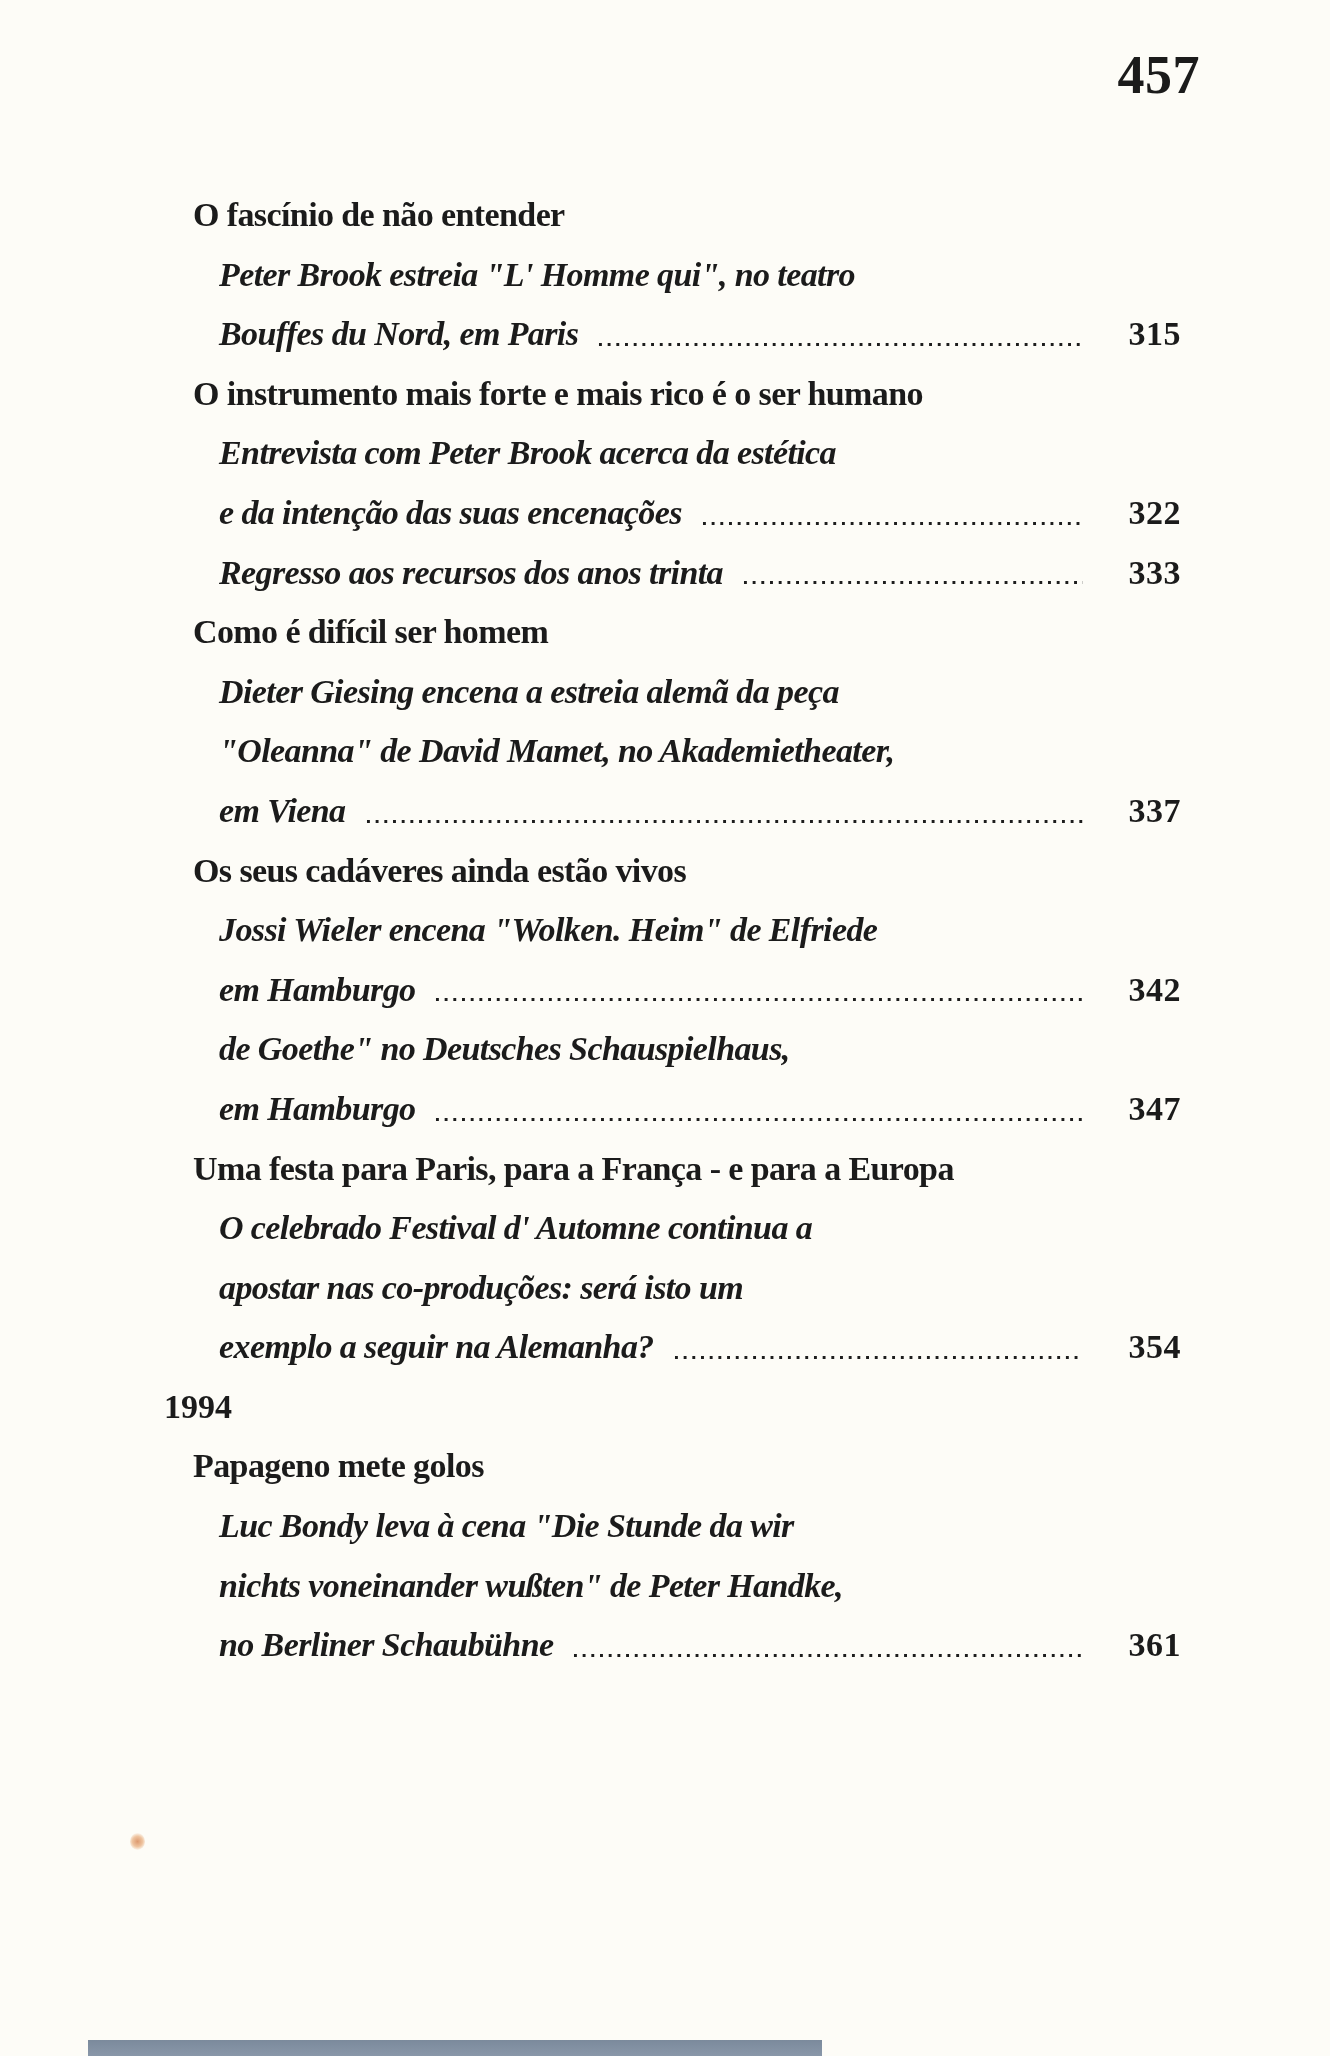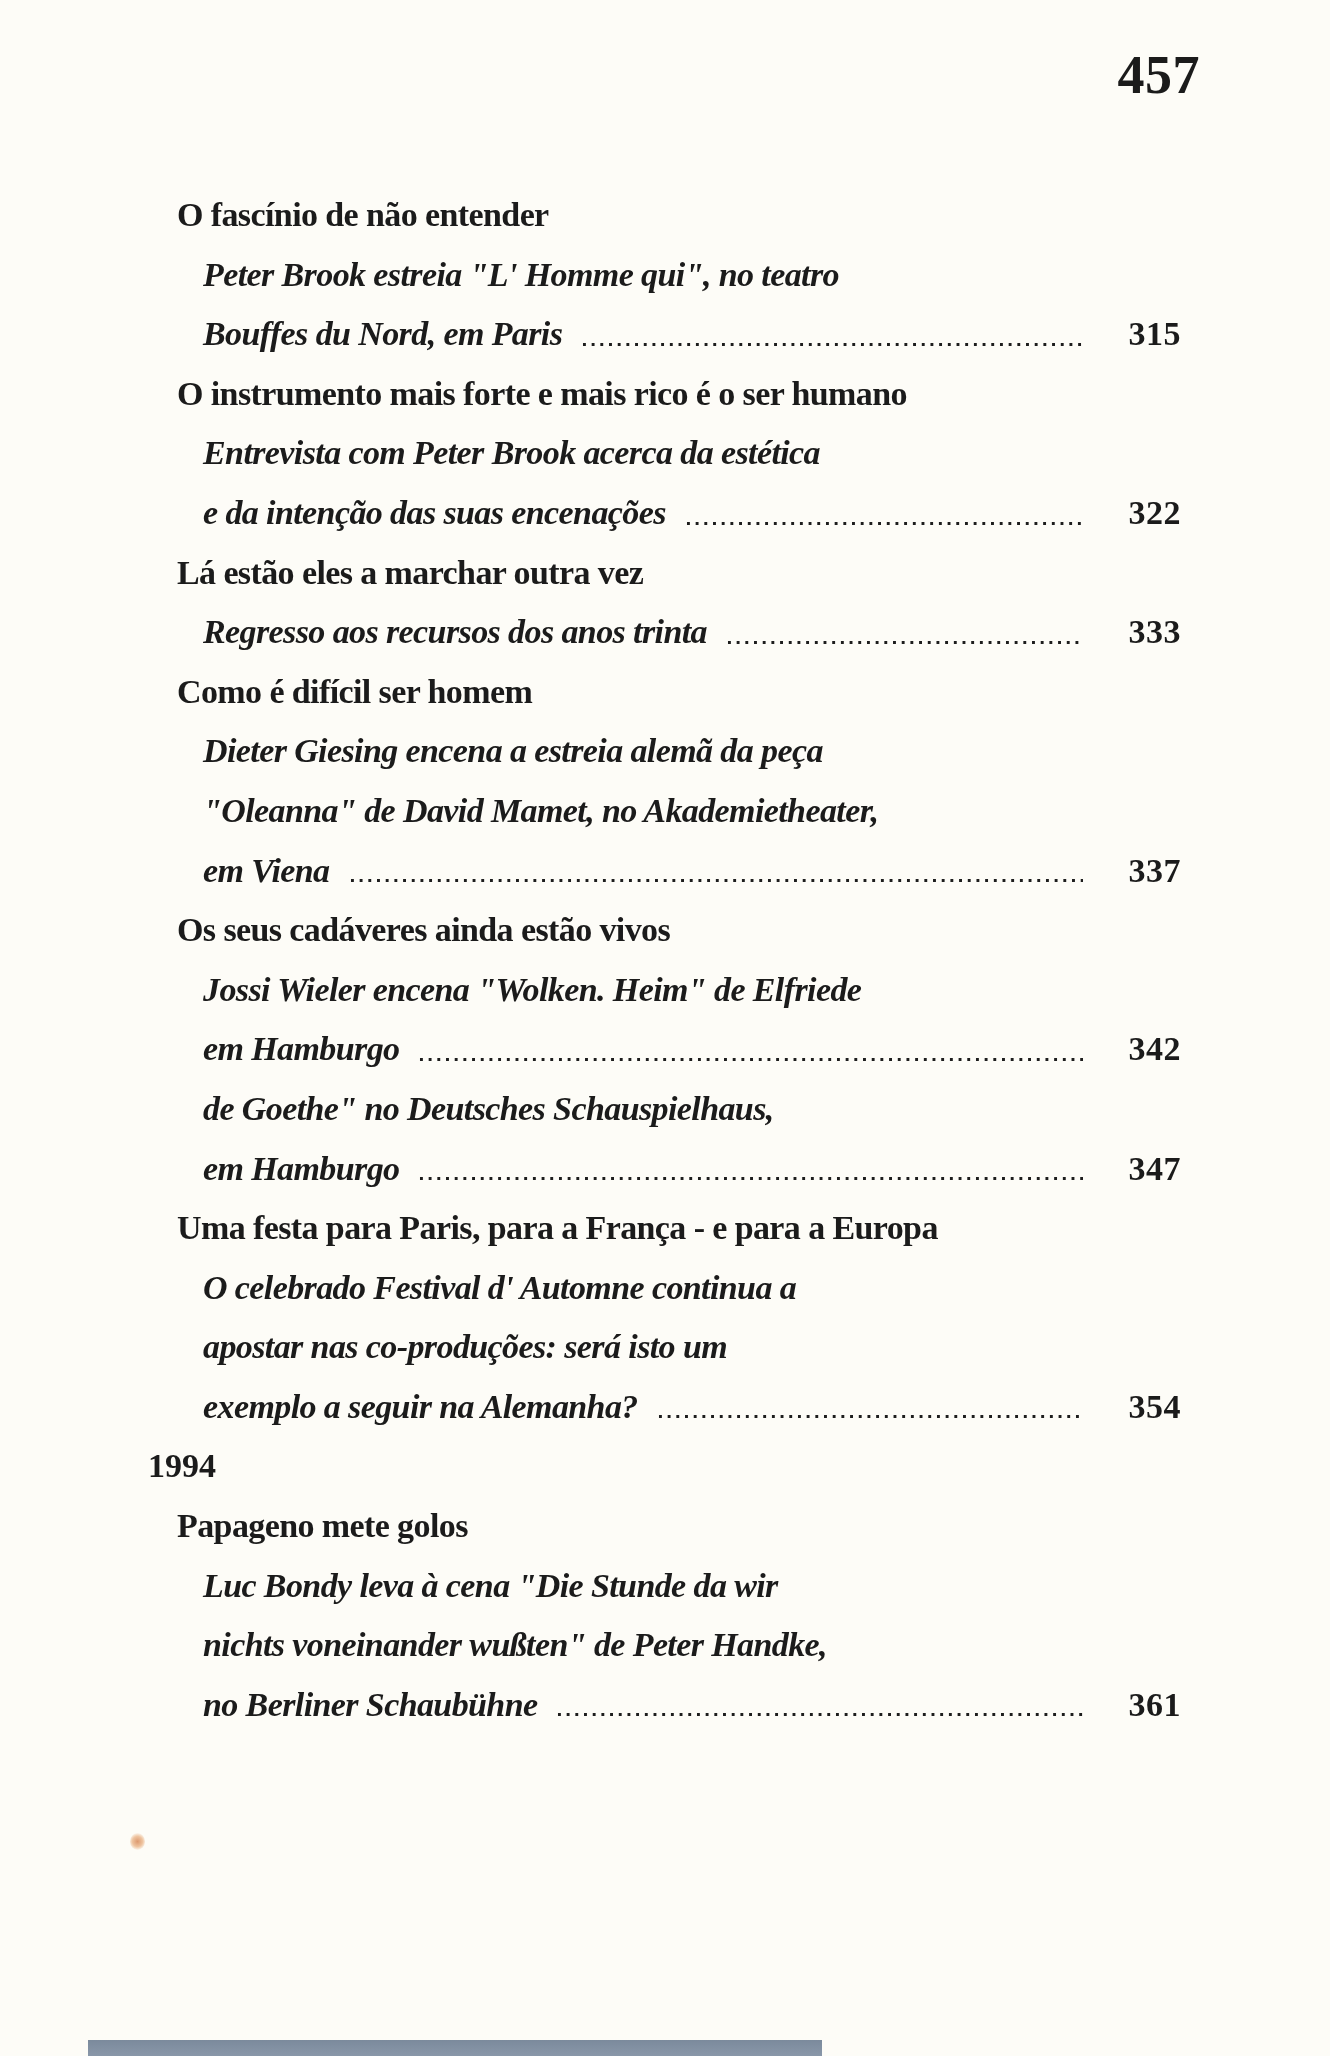--- a/index.html
+++ b/index.html
@@ -19,21 +19,21 @@
     right: 130px;
     font-size: 54px;
     font-weight: 700;
     line-height: 1;
     letter-spacing: 0.5px;
   }
 
   .toc {
     position: absolute;
     top: 185px;
-    left: 0;
+    left: 16px;
     right: 0;
     padding-left: 19px;
   }
   .entry {
     height: 59.6px;
     line-height: 59.6px;
     white-space: nowrap;
     font-size: 34px;
     font-weight: 700;
     letter-spacing: -0.6px;
@@ -116,21 +116,20 @@
         <span class="leader"></span>
         <span class="pagenum">315</span>
       </div>
       <div class="entry t-title">O instrumento mais forte e mais rico é o ser humano</div>
       <div class="entry t-sub">Entrevista com Peter Brook acerca da estética</div>
       <div class="entry t-sub has-page">
         <span class="line-text">e da intenção das suas encenações</span>
         <span class="leader"></span>
         <span class="pagenum">322</span>
       </div>
-      <div class="entry t-title">Lá estão eles a marchar outra vez</div>
       <div class="entry t-sub has-page">
         <span class="line-text">Regresso aos recursos dos anos trinta</span>
         <span class="leader"></span>
         <span class="pagenum">333</span>
       </div>
       <div class="entry t-title">Como é difícil ser homem</div>
       <div class="entry t-sub">Dieter Giesing encena a estreia alemã da peça</div>
       <div class="entry t-sub">"Oleanna" de David Mamet, no Akademietheater,</div>
       <div class="entry t-sub has-page">
         <span class="line-text">em Viena</span>

